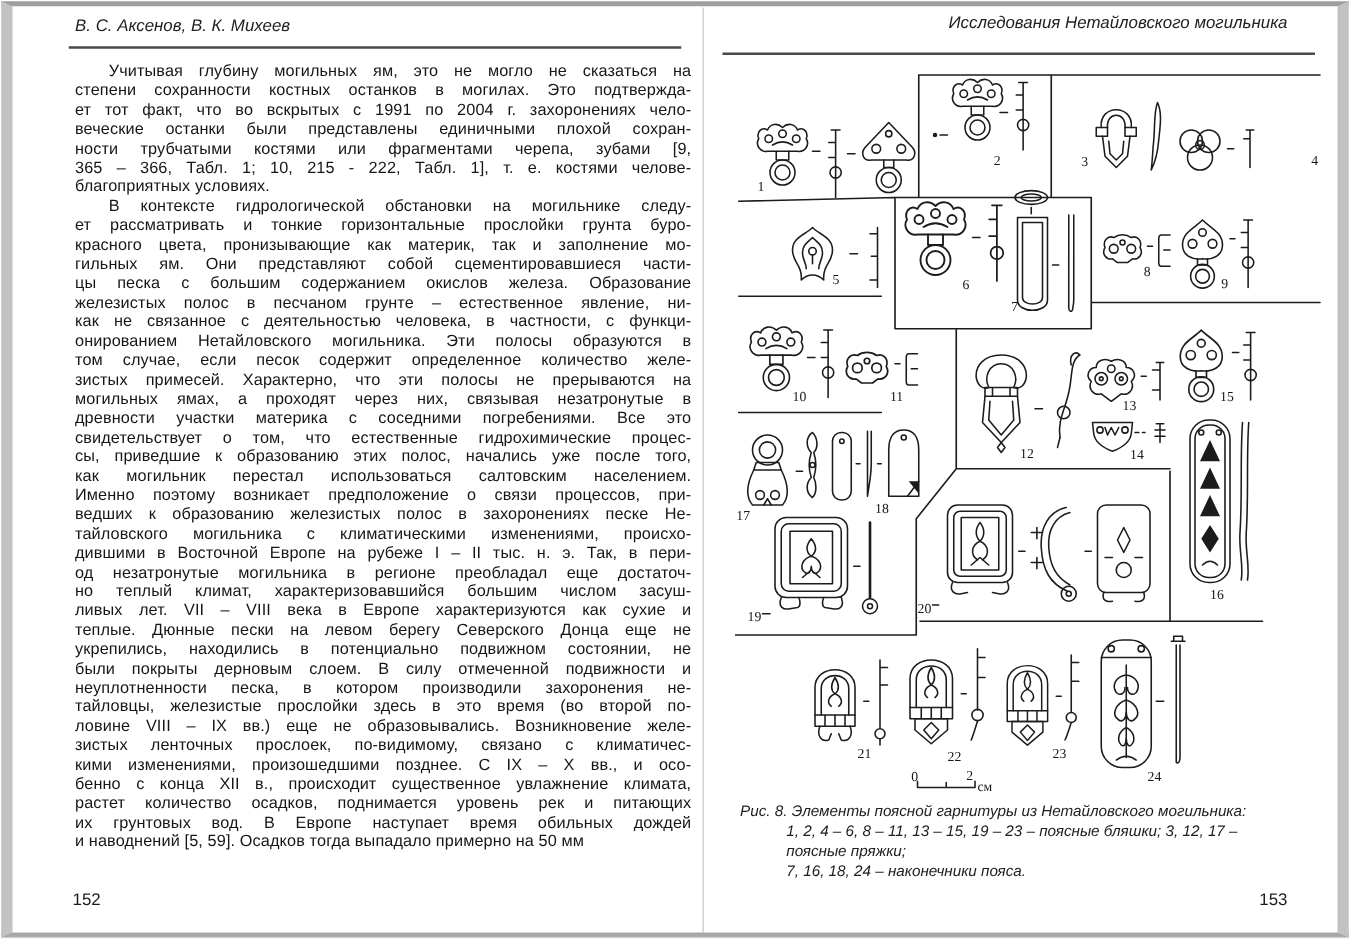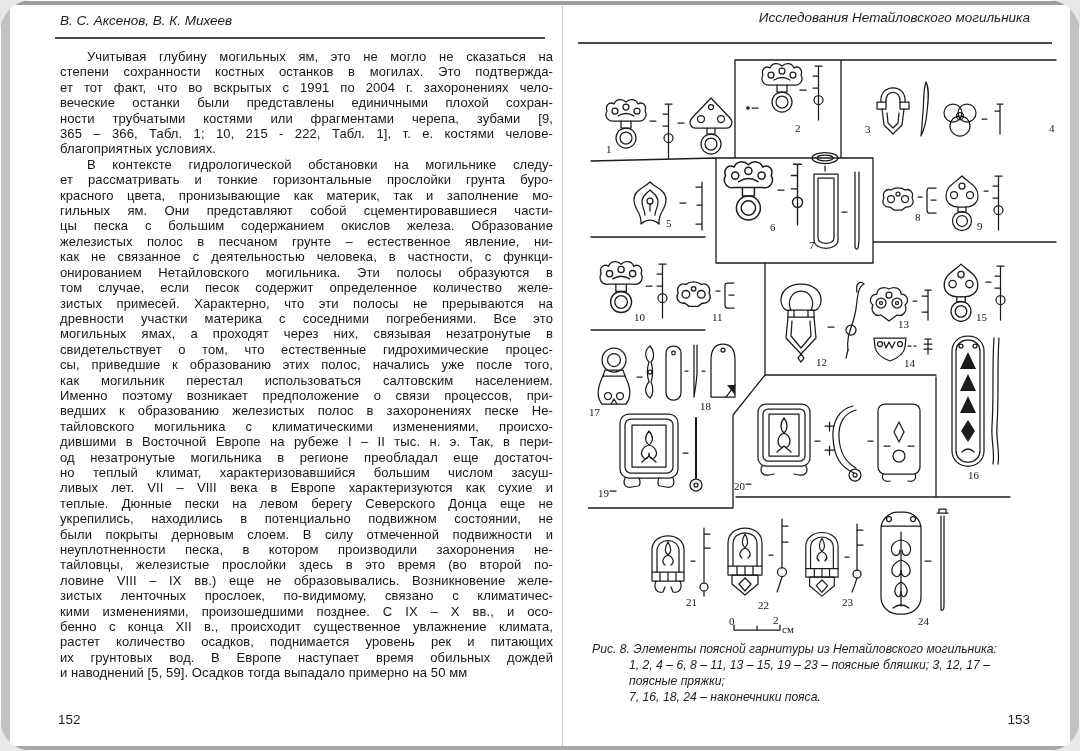--- a/index.html
+++ b/index.html
@@ -1,17 +1,17 @@
 <!DOCTYPE html>
 <html><head>
 <meta charset="utf-8">
 <style>
   html,body{margin:0;padding:0;background:#e8e8e8;}
   .stage{position:relative;width:1080px;height:751px;background:#ffffff;overflow:hidden;
-         font-family:"Liberation Sans",sans-serif;color:#1b1b1b;border-radius:32px;}
+         font-family:"Liberation Sans",sans-serif;color:#1b1b1b;}
   .scan-frame{position:absolute;inset:1px;border-top:4px solid #9e9e9e;border-bottom:4px solid #a8a8a8;
          border-left:9px solid #c2c2c2;border-right:9px solid #c2c2c2;pointer-events:none;}
   .gutter{position:absolute;left:562px;top:6px;width:1px;height:740px;background:#c9c9c9;}
   
   .rh-left{position:absolute;left:60px;top:13px;font-size:13.5px;font-style:italic;color:#222;}
   .rh-right{position:absolute;left:700px;top:10px;width:330px;text-align:right;font-size:13.5px;
             font-style:italic;color:#222;line-height:15.5px;}
   .rule-left{position:absolute;left:55px;top:37px;width:490px;height:1.5px;background:#4a4a4a;}
   .rule-right{position:absolute;left:578px;top:42px;width:474px;height:1.5px;background:#4a4a4a;}
   
@@ -61,22 +61,22 @@
       <div class="tl first">В контексте гидрологической обстановки на могильнике следу-</div>
       <div class="tl">ет рассматривать и тонкие горизонтальные прослойки грунта буро-</div>
       <div class="tl">красного цвета, пронизывающие как материк, так и заполнение мо-</div>
       <div class="tl">гильных ям. Они представляют собой сцементировавшиеся части-</div>
       <div class="tl">цы песка с большим содержанием окислов железа. Образование</div>
       <div class="tl">железистых полос в песчаном грунте – естественное явление, ни-</div>
       <div class="tl">как не связанное с деятельностью человека, в частности, с функци-</div>
       <div class="tl">онированием Нетайловского могильника. Эти полосы образуются в</div>
       <div class="tl">том случае, если песок содержит определенное количество желе-</div>
       <div class="tl">зистых примесей. Характерно, что эти полосы не прерываются на</div>
+      <div class="tl">могильных ямах, а проходят через них, связывая незатронутые в</div>
       <div class="tl">древности участки материка с соседними погребениями. Все это</div>
-      <div class="tl">могильных ямах, а проходят через них, связывая незатронутые в</div>
       <div class="tl">свидетельствует о том, что естественные гидрохимические процес-</div>
       <div class="tl">сы, приведшие к образованию этих полос, начались уже после того,</div>
       <div class="tl">как могильник перестал использоваться салтовским населением.</div>
       <div class="tl">Именно поэтому возникает предположение о связи процессов, при-</div>
       <div class="tl">ведших к образованию железистых полос в захоронениях песке Не-</div>
       <div class="tl">тайловского могильника с климатическими изменениями, происхо-</div>
       <div class="tl">дившими в Восточной Европе на рубеже I – II тыс. н. э. Так, в пери-</div>
       <div class="tl">од незатронутые могильника в регионе преобладал еще достаточ-</div>
       <div class="tl">но теплый климат, характеризовавшийся большим числом засуш-</div>
       <div class="tl">ливых лет. VII – VIII века в Европе характеризуются как сухие и</div>

